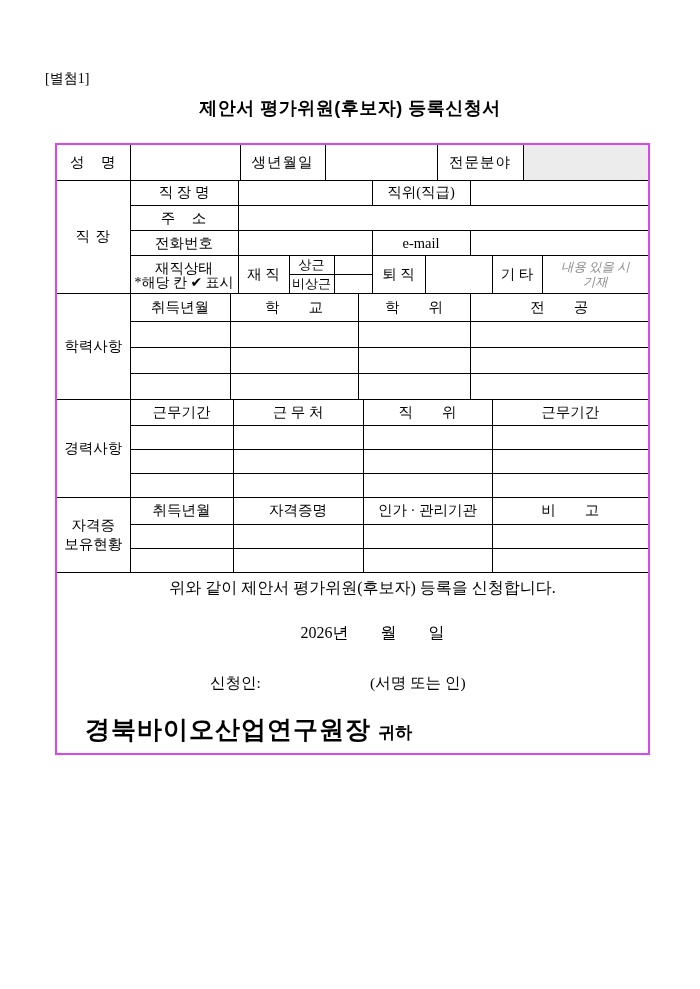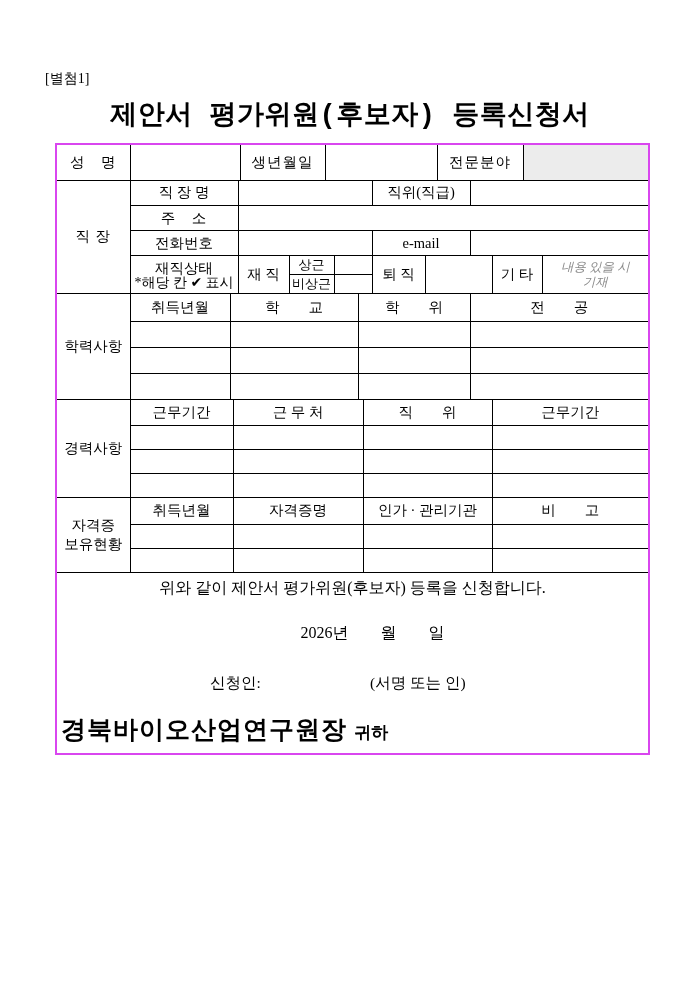--- a/index.html
+++ b/index.html
@@ -1,42 +1,42 @@
 <!DOCTYPE html>
 <html><head>
 <meta charset="utf-8">
 <style>
   html,body{margin:0;padding:0;background:#ffffff;}
   .page{position:relative;width:700px;height:989px;background:#fff;
         font-family:"Liberation Serif","DejaVu Serif",serif;color:#000;overflow:hidden;}
   .attach{position:absolute;left:45px;top:70px;font-size:14px;}
   .doc-title{position:absolute;left:0;top:96px;width:100%;text-align:center;
-             font-family:Liberation Mono, monospace;
-             font-weight:bold;font-size:27px;letter-spacing:0.5px;}
+             font-family:Liberation Sans, sans-serif;
+             font-weight:bold;font-size:18px;letter-spacing:0.5px;}
   .form-box{position:absolute;left:55px;top:143px;width:591px;border:2px solid #d946ef;
             box-sizing:content-box;}
   table{border-collapse:collapse;table-layout:fixed;width:591px;}
   td{border-right:1px solid #000;border-bottom:1px solid #000;
      text-align:center;vertical-align:middle;font-size:14.5px;
      padding:0 2px;overflow:hidden;white-space:pre-line;}
   td.nr{border-right:none;}
   td.shaded{background:#ececec;}
   td.lbl{letter-spacing:1px;}
   .sub{font-size:14px;letter-spacing:0;display:block;line-height:11px;margin-top:1px;}
   .main-lbl{display:block;line-height:15px;}
   td.note{font-style:italic;color:#8a8a8a;font-size:12.5px;line-height:15px;}
   tr.h35{height:35px;} tr.h25{height:25px;} tr.h19{height:19px;}
   tr.h27{height:27px;} tr.h26{height:26px;} tr.h24{height:24px;} tr.h40{height:40px;}
   .two-line{line-height:19px;margin-top:44px;}
   .footer{position:relative;height:180px;}
-  .stmt{position:absolute;left:0;top:5px;width:100%;text-align:center;font-size:16px;}
+  .stmt{position:absolute;left:0;top:5px;width:100%;text-align:center;font-size:16px;padding-left:10px;}
   .date-line{position:absolute;left:0;top:50px;width:100%;text-align:center;font-size:16px;margin-left:20px;}
   .applicant{position:absolute;left:153px;top:100px;font-size:15.5px;}
   .signote{position:absolute;left:313px;top:100px;font-size:15.5px;}
-  .recipient{position:absolute;left:4px;top:140px;font-size:25px;font-weight:bold;letter-spacing:1px;}
+  .recipient{position:absolute;left:28px;top:140px;font-size:25px;font-weight:bold;letter-spacing:1px;}
   .recipient .suffix{font-size:17px;letter-spacing:0;}
 </style>
 </head>
 <body>
 
 <div class="page">
 
   <div class="attach">[별첨1]</div>
   <div class="doc-title">제안서 평가위원(후보자) 등록신청서</div>
 

